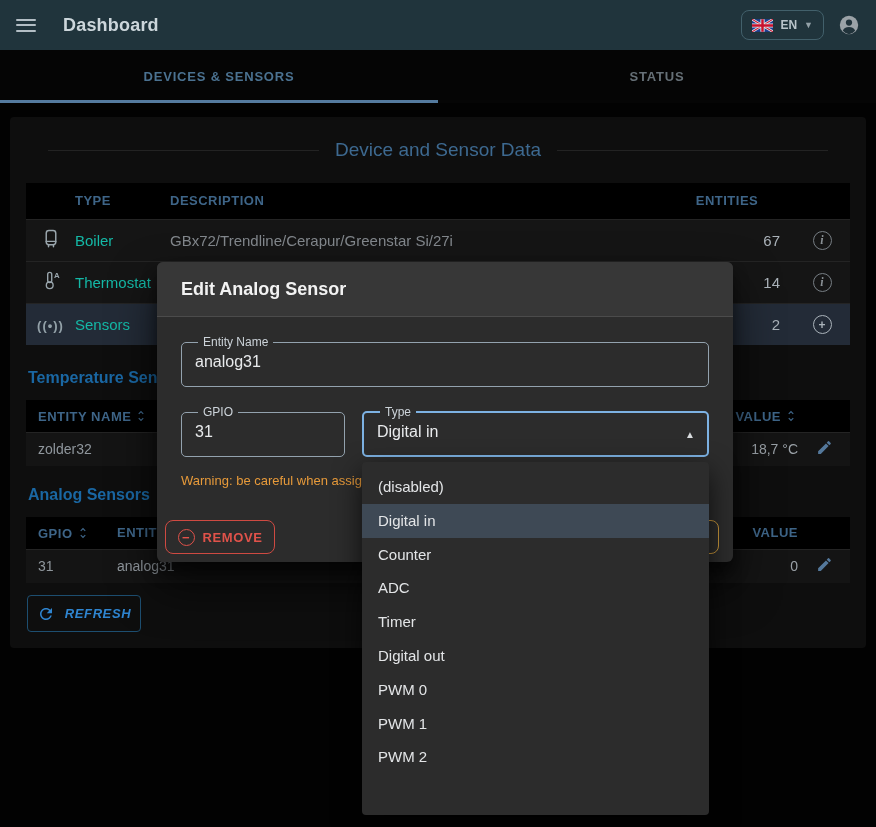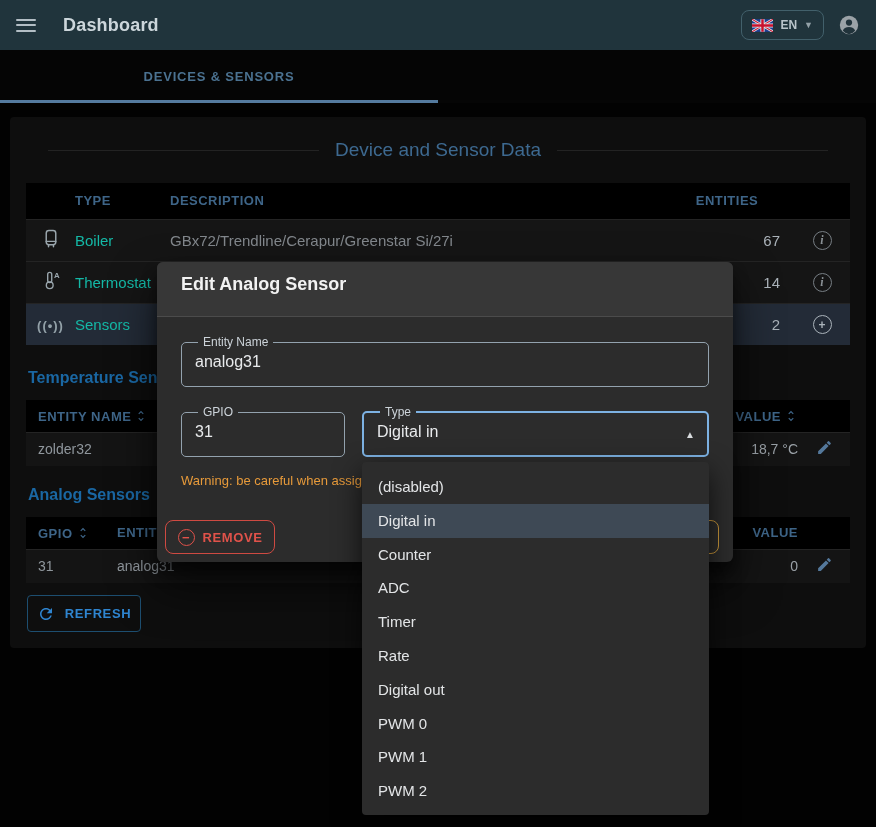--- a/index.html
+++ b/index.html
@@ -60,34 +60,34 @@
 
   .section-title { position:absolute; left:18px; font-size:16px; font-weight:bold; color:#1a67a3; }
   .temp-title { top:252px; }
   .temp-table { top:283px; }
   .analog-title { top:369px; }
   .analog-table { top:400px; }
 
   .refresh-btn { position:absolute; left:17px; top:478px; width:114px; height:37px;
                  display:flex; align-items:center; justify-content:center; gap:10px;
                  background:none; border:1px solid #1d4e70; border-radius:4px; cursor:pointer;
-                 color:#2f85d0; font-family:inherit; font-size:13px; font-weight:bold; letter-spacing:.6px; }
+                 color:#2f85d0; font-family:inherit; font-size:13px; font-weight:bold; letter-spacing:.6px;font-style:italic; }
 
   .sensors-glyph { font-size:13px; color:#93a1a8; letter-spacing:1px; font-weight:bold; }
   .ring-icon { display:inline-flex; align-items:center; justify-content:center;
                width:19px; height:19px; border-radius:50%; font-size:12px; line-height:1; }
   .info { border:1.5px solid #767d83; color:#8a9196; font-style:italic; font-family:"Liberation Serif",serif; font-weight:bold; }
   .plus { border:1.5px solid #aab3ba; color:#aab3ba; font-weight:bold; }
 
   
   .modal { position:absolute; left:157px; top:262px; width:576px; height:300px;
            background:#2c2c2c; border-radius:6px; z-index:20;
            box-shadow:0 11px 15px rgba(0,0,0,.45), 0 24px 46px rgba(0,0,0,.6); }
   .modal-header { height:55px; background:#373737; border-radius:6px 6px 0 0;
-                  border-bottom:1px solid #4b4b4b; display:flex; padding:12px 24px; }
+                  border-bottom:1px solid #4b4b4b; display:flex; align-items:center; padding:12px 24px; }
   .modal-title { font-size:18px; font-weight:bold; color:#f2f2f2; }
   .modal-body { padding:18px 24px 0; }
 
   fieldset.field { border:1px solid #93a2ae; border-radius:5px; padding:0 13px; height:52px; background:transparent; }
   fieldset.field legend { font-size:12px; color:#ccd3d9; padding:0 5px; margin-left:3px; }
   .field .value { font-size:16px; color:#e8eaec; margin-top:4px; }
   .field-entity { width:528px; }
   .field-row { display:flex; gap:17px; margin-top:18px; }
   .field-gpio { width:164px; }
   fieldset.type-field { width:347px; border:2px solid #7db2e3; position:relative; }
@@ -141,20 +141,21 @@
       <svg width="22" height="22" viewBox="0 0 24 24">
         <circle cx="12" cy="12" r="10" fill="#9ba2a7"></circle>
         <circle cx="12" cy="9.3" r="3.4" fill="#21333b"></circle>
         <path d="M12 14.3c-3.4 0-6.1 1.8-6.7 4.1A10 10 0 0 0 12 22a10 10 0 0 0 6.7-3.6c-.6-2.3-3.3-4.1-6.7-4.1z" fill="#21333b"></path>
       </svg>
     </div>
   </header>
 
   <nav class="tabs">
     <div class="tab active">DEVICES &amp; SENSORS</div>
+    <div class="tab">STATUS</div>
   </nav>
 
   <main class="panel">
     <div class="panel-title-row">
       <div class="rule"></div>
       <div class="panel-title">Device and Sensor Data</div>
       <div class="rule"></div>
     </div>
 
     <table class="grid devices">
@@ -304,20 +305,19 @@
       <button class="save-btn"></button>
     </div>
   </section>
 
   <div class="menu">
     <div class="option">(disabled)</div>
     <div class="option selected">Digital in</div>
     <div class="option">Counter</div>
     <div class="option">ADC</div>
     <div class="option">Timer</div>
-    <div class="option">Rate</div>
     <div class="option">Digital out</div>
     <div class="option">PWM 0</div>
     <div class="option">PWM 1</div>
     <div class="option">PWM 2</div>
   </div>
 
 </div>
 
 </body></html>

